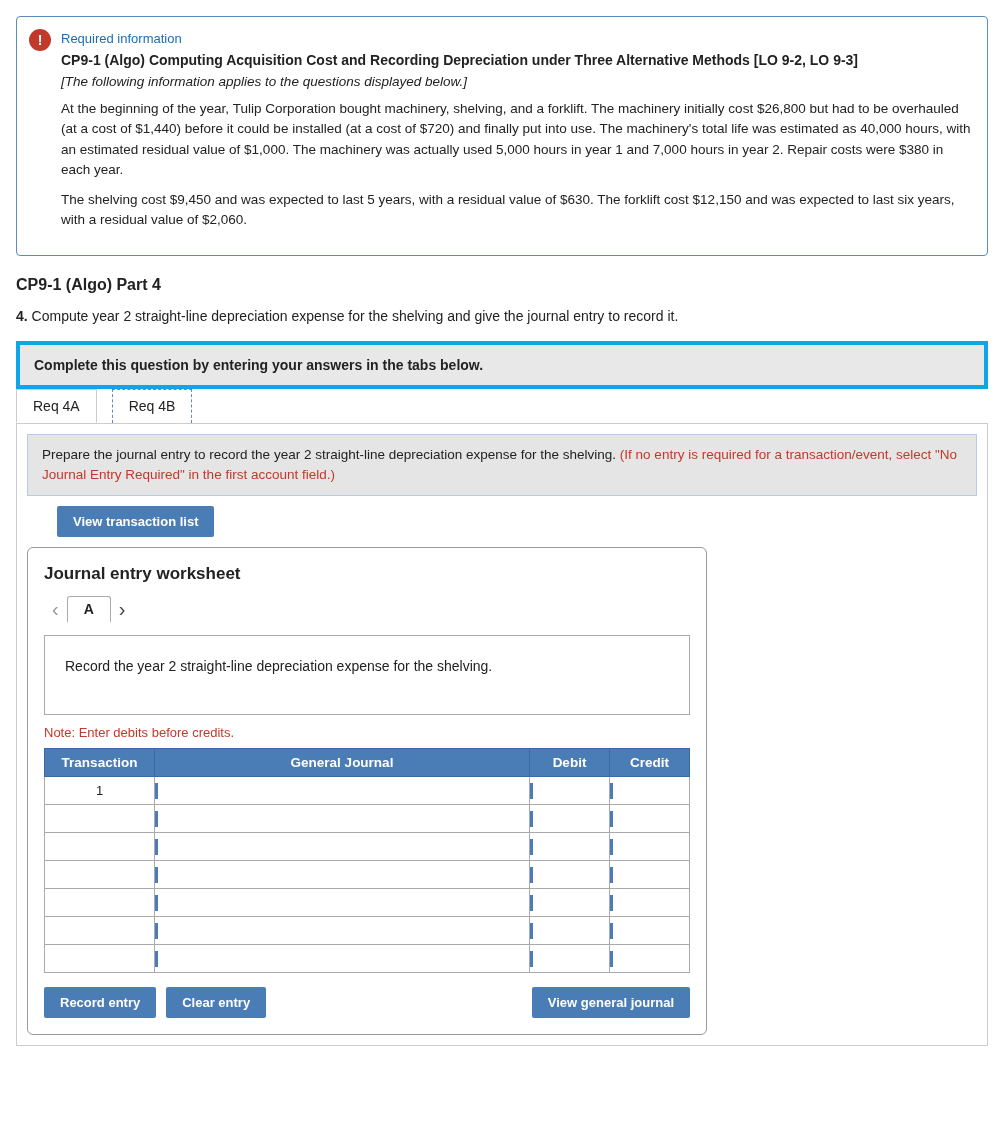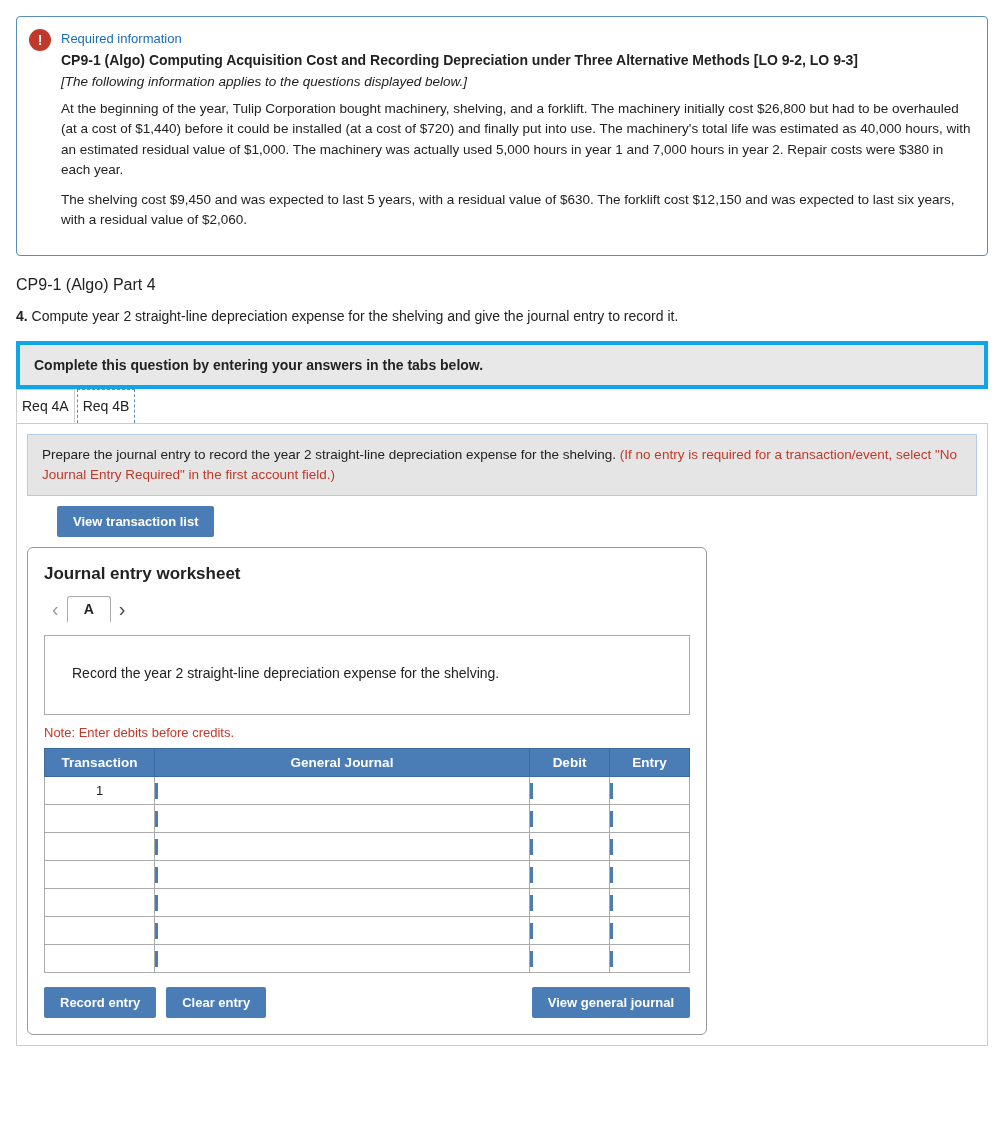--- a/index.html
+++ b/index.html
@@ -53,21 +53,21 @@
       font-size: 13.5px;
     }
     .info-para {
       font-size: 13.5px;
       margin-bottom: 10px;
       line-height: 1.5;
     }
 
     
     .part-heading {
-      font-weight: normal;
+      font-weight: bold;
       font-size: 16px;
       margin-bottom: 12px;
     }
     .question-text {
       font-size: 14px;
       margin-bottom: 14px;
       line-height: 1.5;
     }
     .question-num {
       font-weight: bold;
@@ -83,27 +83,27 @@
       border: 4px solid #0ea5e9;
     }
 
     
     .tabs-container {
       display: flex;
       border-bottom: 1px solid #ccc;
       margin-bottom: 0;
     }
     .tab {
-      padding: 8px 5px;
+      padding: 8px 16px;
       cursor: pointer;
       font-size: 14px;
       border: 1px solid #ccc;
       border-bottom: none;
       background: #f5f5f5;
-      margin-right: 2px;
+      margin-right: 15px;
       position: relative;
     }
     .tab.active {
       background: #fff;
       border-bottom: 1px solid #fff;
       z-index: 2;
     }
     .tab.dashed {
       border: 1.5px dashed #5b8db8;
       border-bottom: none;
@@ -169,21 +169,21 @@
       padding: 4px 16px;
       font-size: 14px;
       background: #fff;
       border-bottom: 2px solid #fff;
       font-weight: bold;
     }
 
     
     .desc-box {
       border: 1px solid #aaa;
-      padding: 27px;
+      padding: 20px;
       min-height: 80px;
       font-size: 14px;
       margin-bottom: 10px;
       line-height: 1.5;
       background: #fff;
     }
     .note-text {
       color: #c0392b;
       font-size: 13px;
       margin-bottom: 8px;
@@ -314,21 +314,21 @@
     <div class="desc-box">Record the year 2 straight-line depreciation expense for the shelving.</div>
 
     <div class="note-text">Note: Enter debits before credits.</div>
 
     <table class="journal-table">
       <thead>
         <tr>
           <th>Transaction</th>
           <th>General Journal</th>
           <th>Debit</th>
-          <th>Entry</th>
+          <th>Credit</th>
         </tr>
       </thead>
       <tbody>
         <tr>
           <td class="row-num">1</td>
           <td class="cell-with-indicator"><input type="text" style=""></td>
           <td class="cell-with-indicator"><input type="text" style=""></td>
           <td class="cell-with-indicator"><input type="text" style=""></td>
         </tr>
         <tr>

